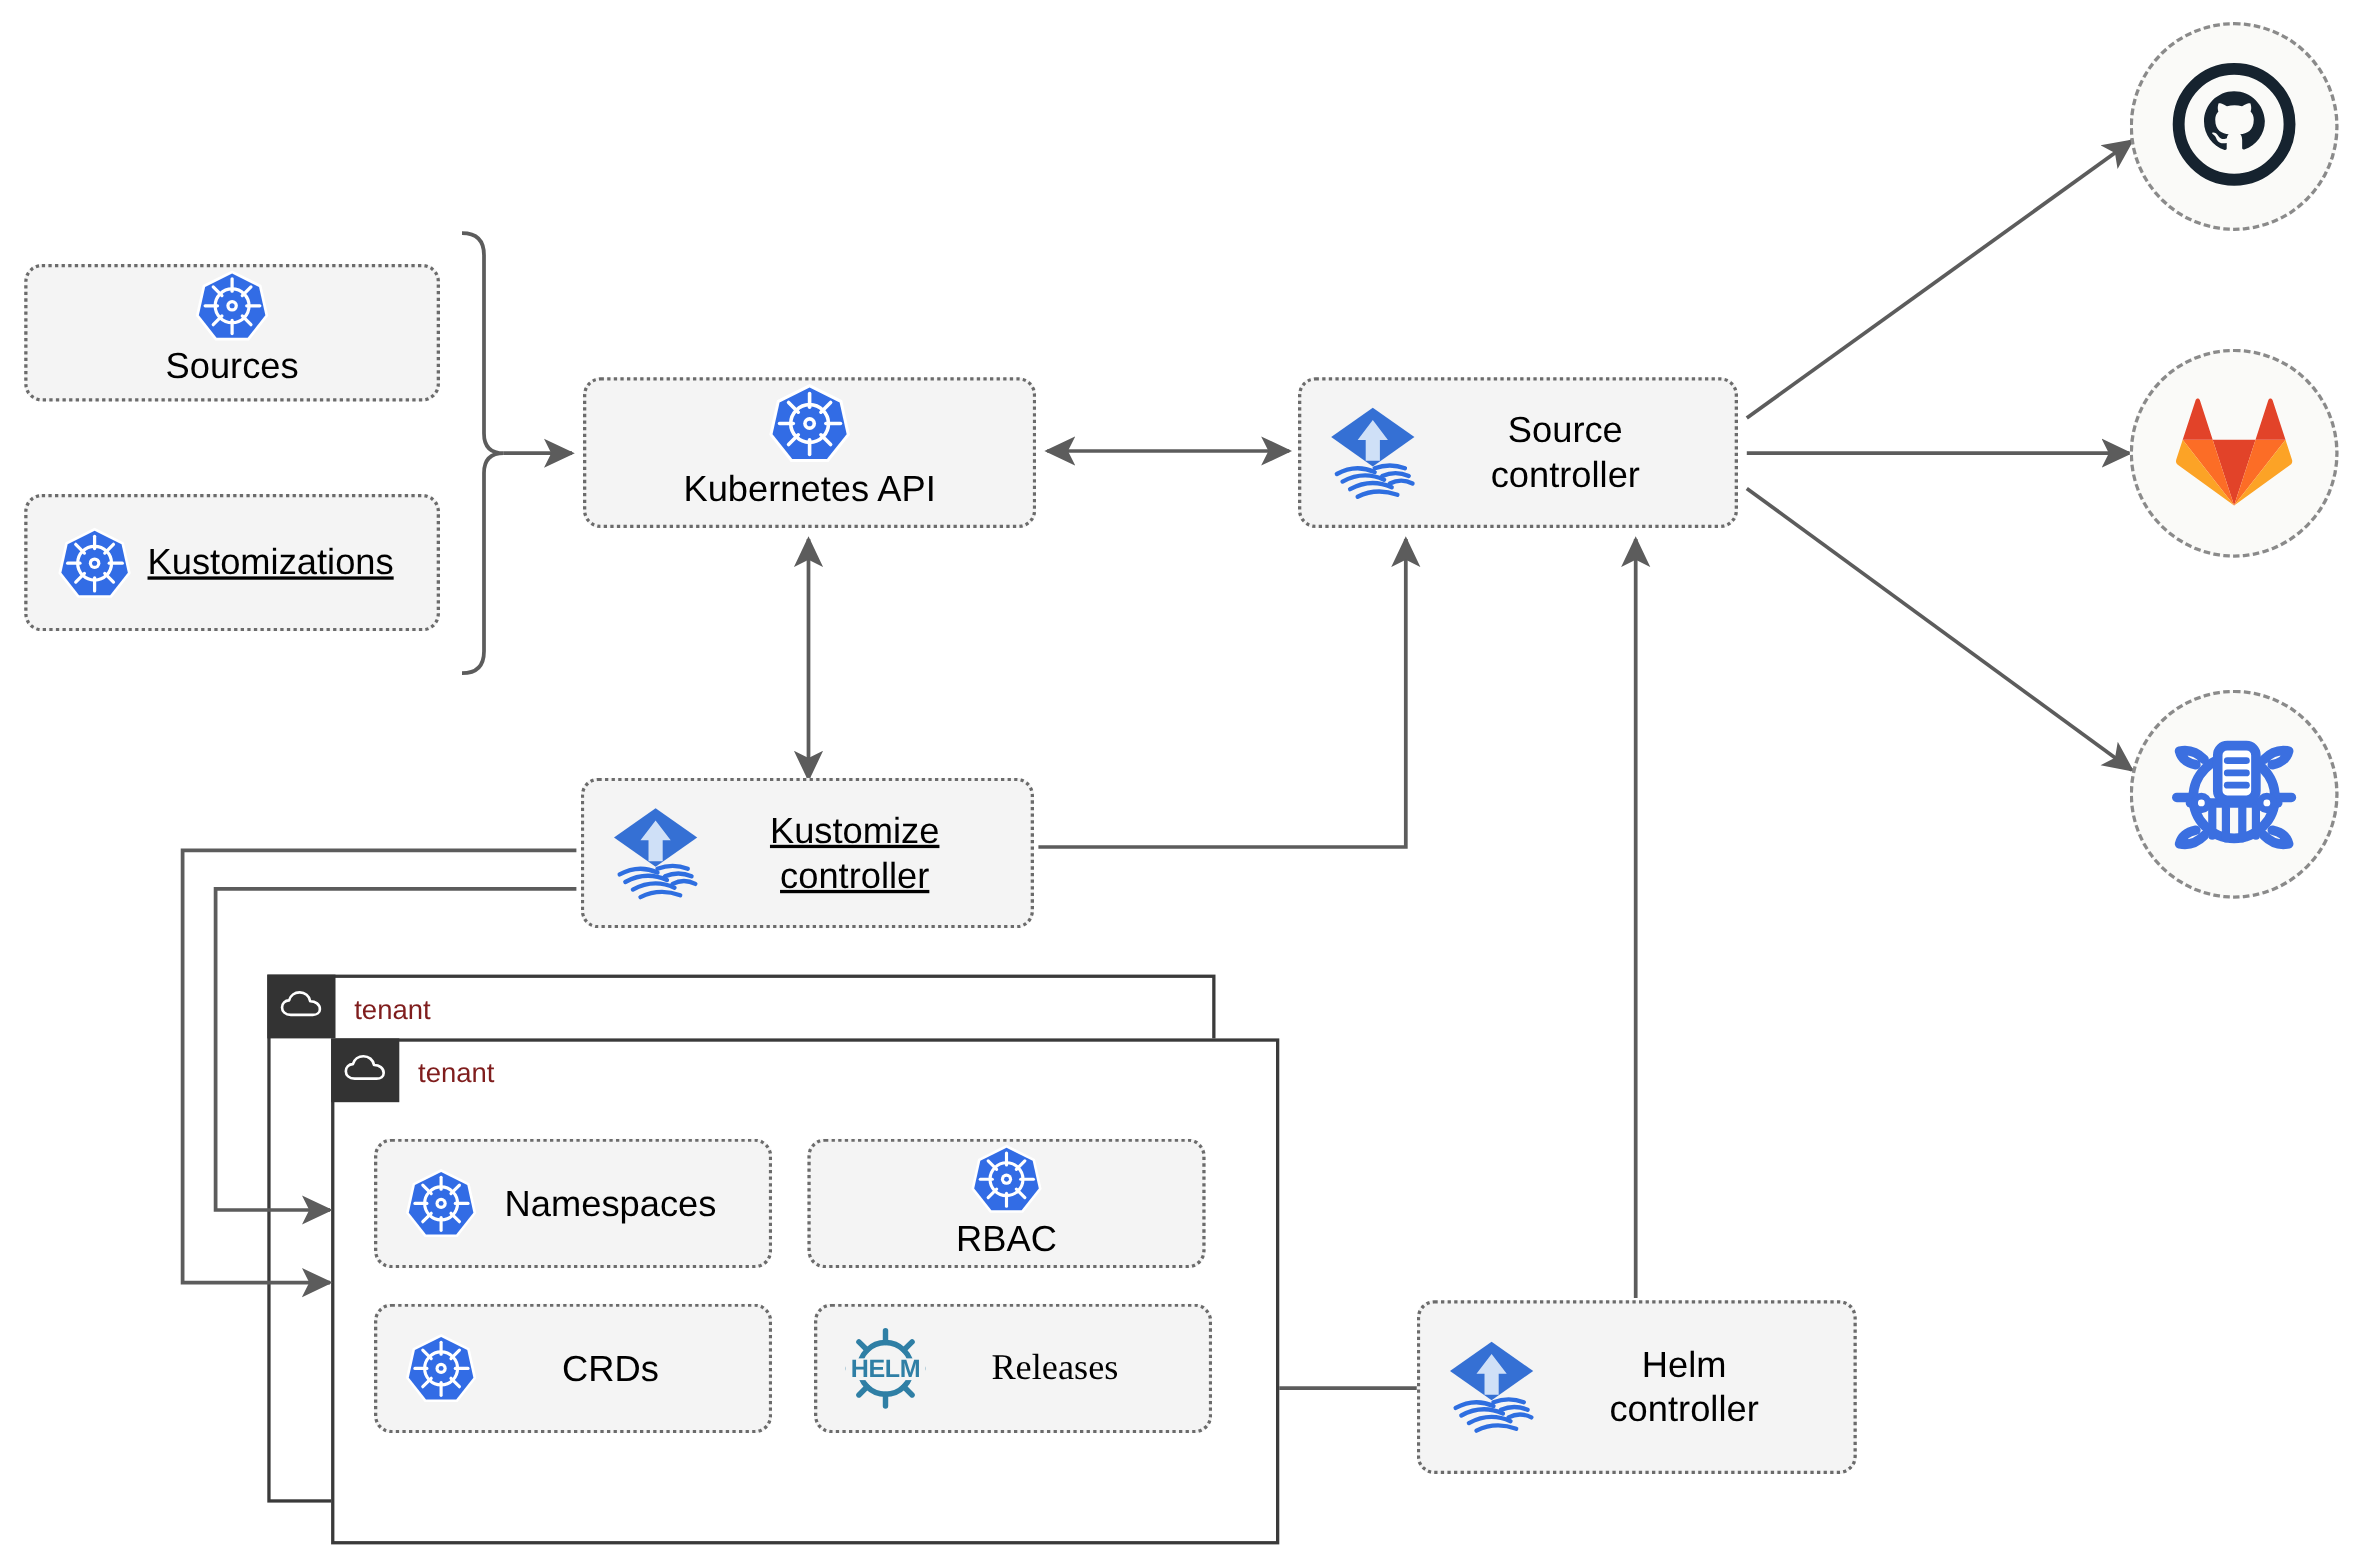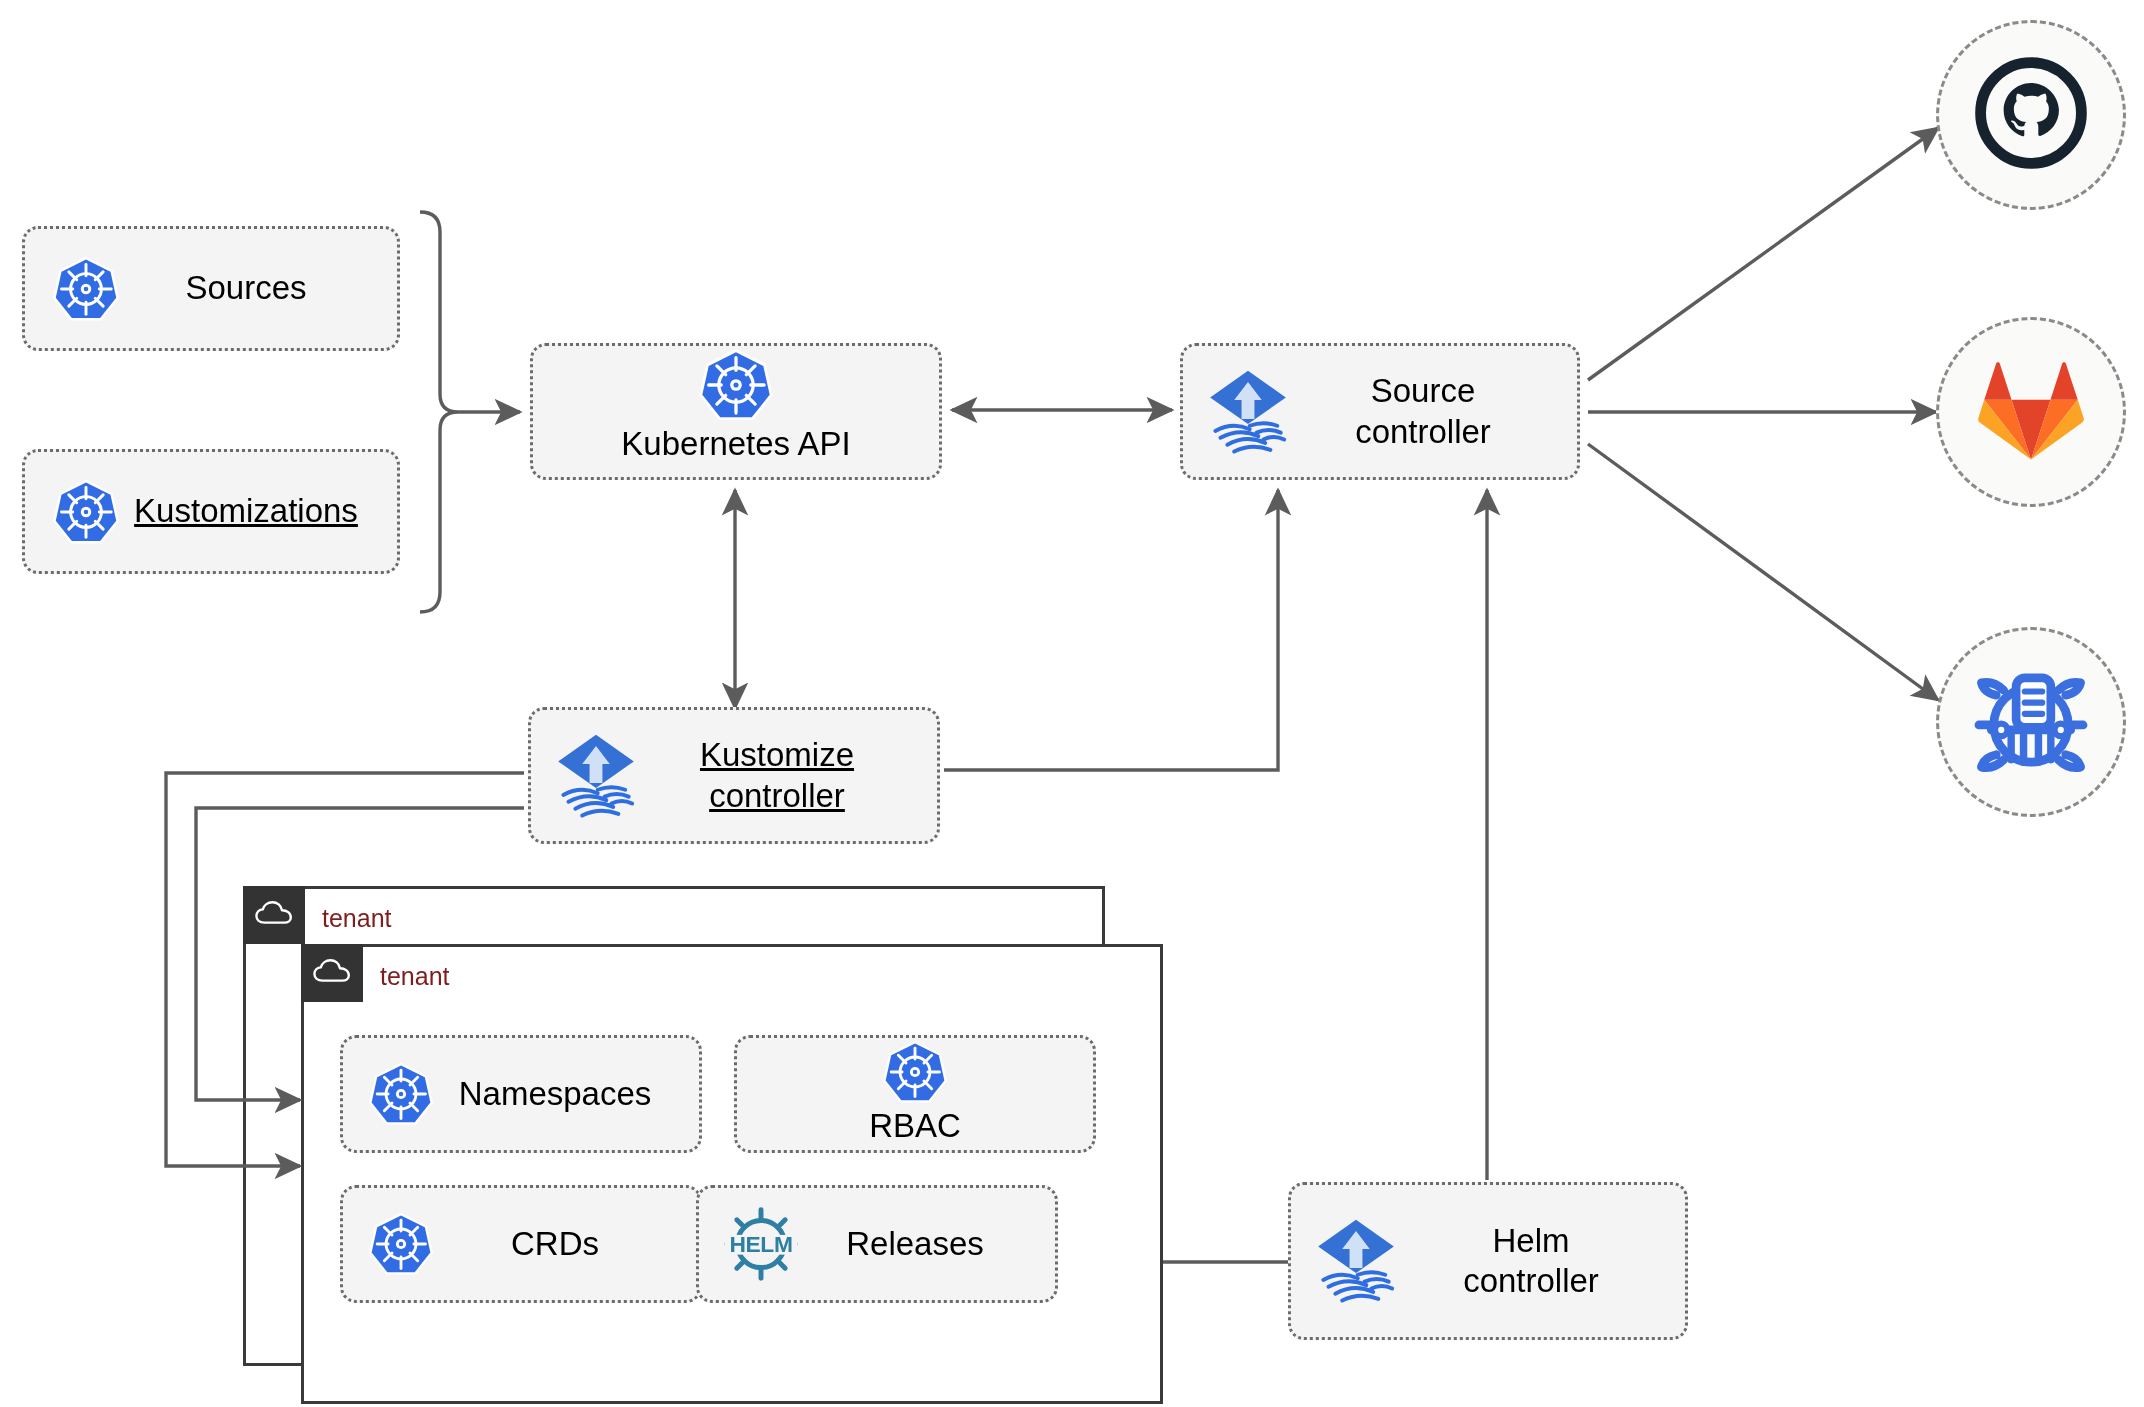--- a/index.html
+++ b/index.html
@@ -190,21 +190,21 @@
     <line x1="1588" y1="412" x2="1936" y2="412" stroke="#5c5c5c" stroke-width="3.4" marker-end="url(#arr)"></line>
 
     <line x1="1588" y1="444" x2="1938" y2="700" stroke="#5c5c5c" stroke-width="3.4" marker-end="url(#arr)"></line>
   </svg>
 
   <svg class="edges edges-top" viewBox="0 0 2144 1407">
     <path d="M524 773 L166 773 L166 1166 L300 1166" fill="none" stroke="#5c5c5c" stroke-width="3.4" marker-end="url(#arr)"></path>
     <path d="M524 808 L196 808 L196 1100 L300 1100" fill="none" stroke="#5c5c5c" stroke-width="3.4" marker-end="url(#arr)"></path>
   </svg>
 
-  <div class="node" style="left:22px;top:226px;width:378px;height:125px;padding:0 26px;">
+  <div class="node" style="left:22px;top:240px;width:378px;height:125px;padding:0 26px;flex-direction:column;">
     <span class="ico">
       <svg width="70" height="70" viewBox="0 0 100 100">
           <use href="#k8s"></use>
         </svg>
     </span>
     <span class="lbl">Sources</span>
   </div>
 
   <div class="node" style="left:22px;top:449px;width:378px;height:125px;padding:0 26px;text-decoration:underline;">
     <span class="ico">
@@ -320,21 +320,21 @@
 
   <div class="node" style="left:340px;top:1185px;width:362px;height:118px;padding:0 24px;z-index:7;">
     <span class="ico">
       <svg width="68" height="68" viewBox="0 0 100 100">
           <use href="#k8s"></use>
         </svg>
     </span>
     <span class="lbl">CRDs</span>
   </div>
 
-  <div class="node" style="left:696px;top:1185px;width:362px;height:118px;padding:0 24px;z-index:7;">
+  <div class="node" style="left:740px;top:1185px;width:362px;height:118px;padding:0 24px;z-index:7;font-family:Liberation Serif, serif;">
     <span class="ico">
       <svg width="76" height="76" viewBox="0 0 100 100">
           <use href="#helmlogo"></use>
         </svg>
     </span>
     <span class="lbl">Releases</span>
   </div>
 
 </div>
 

